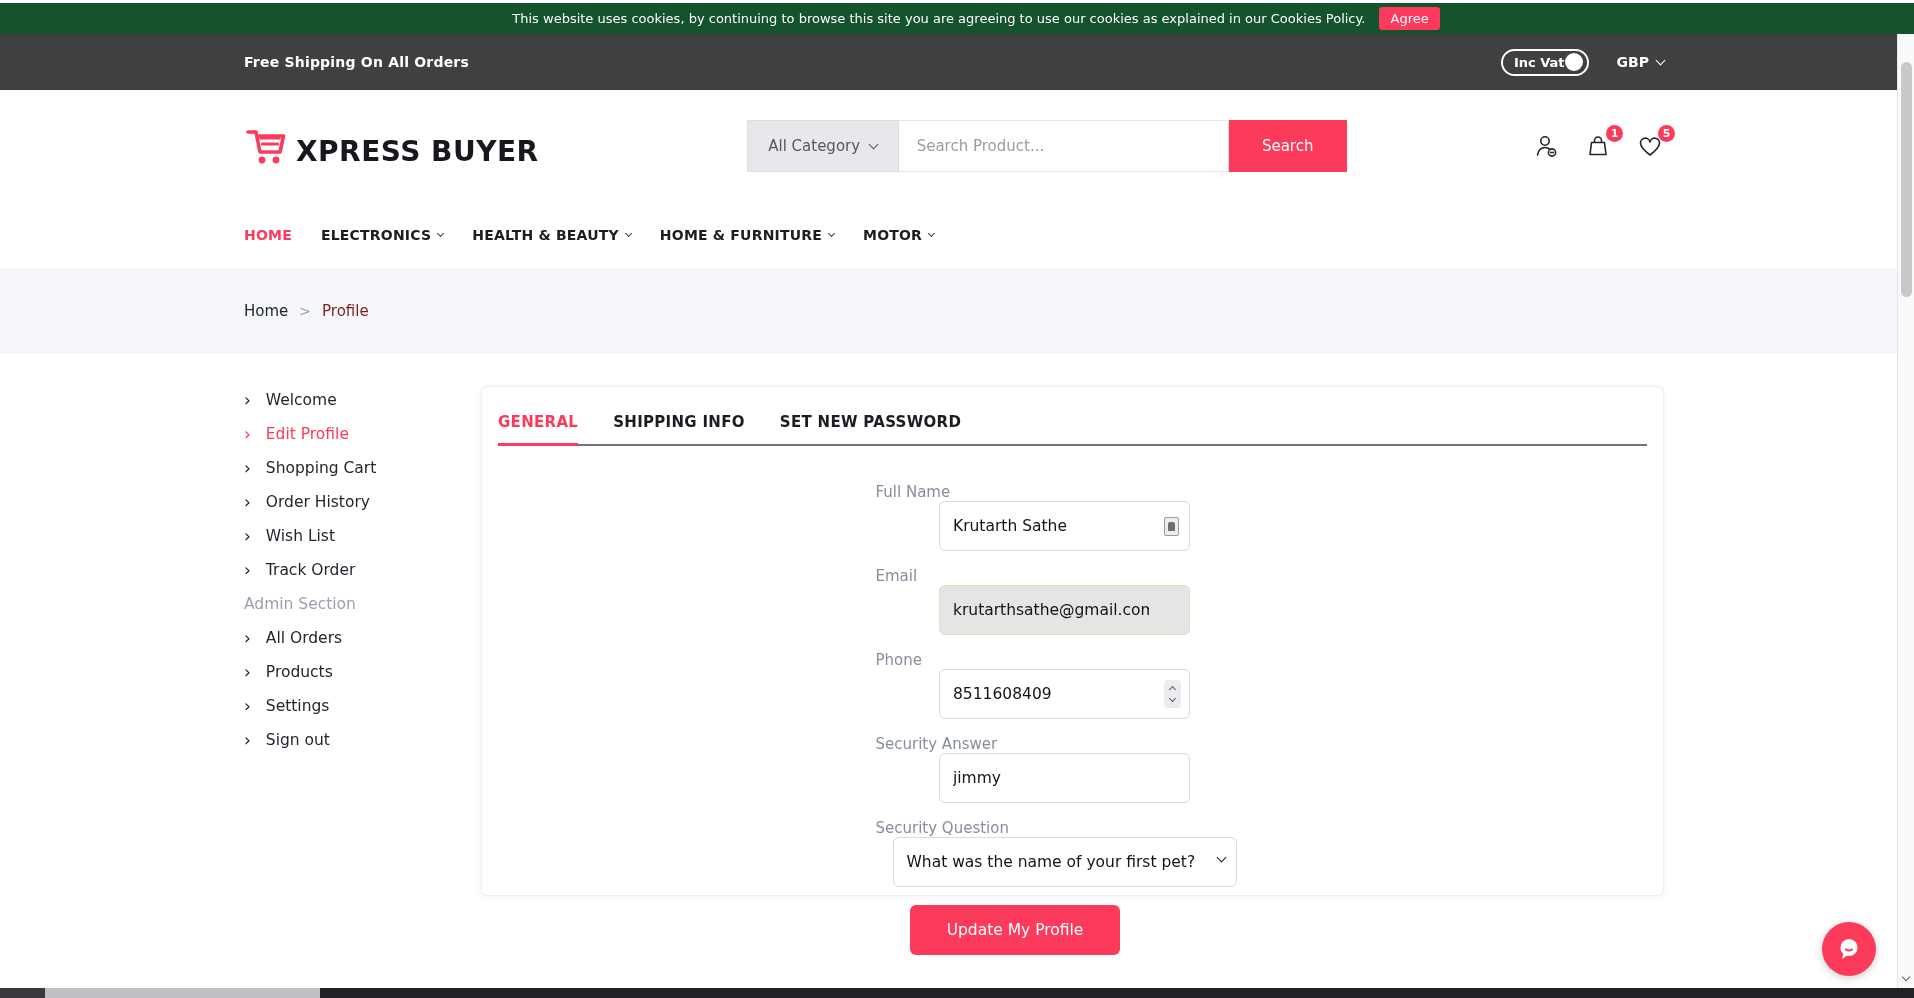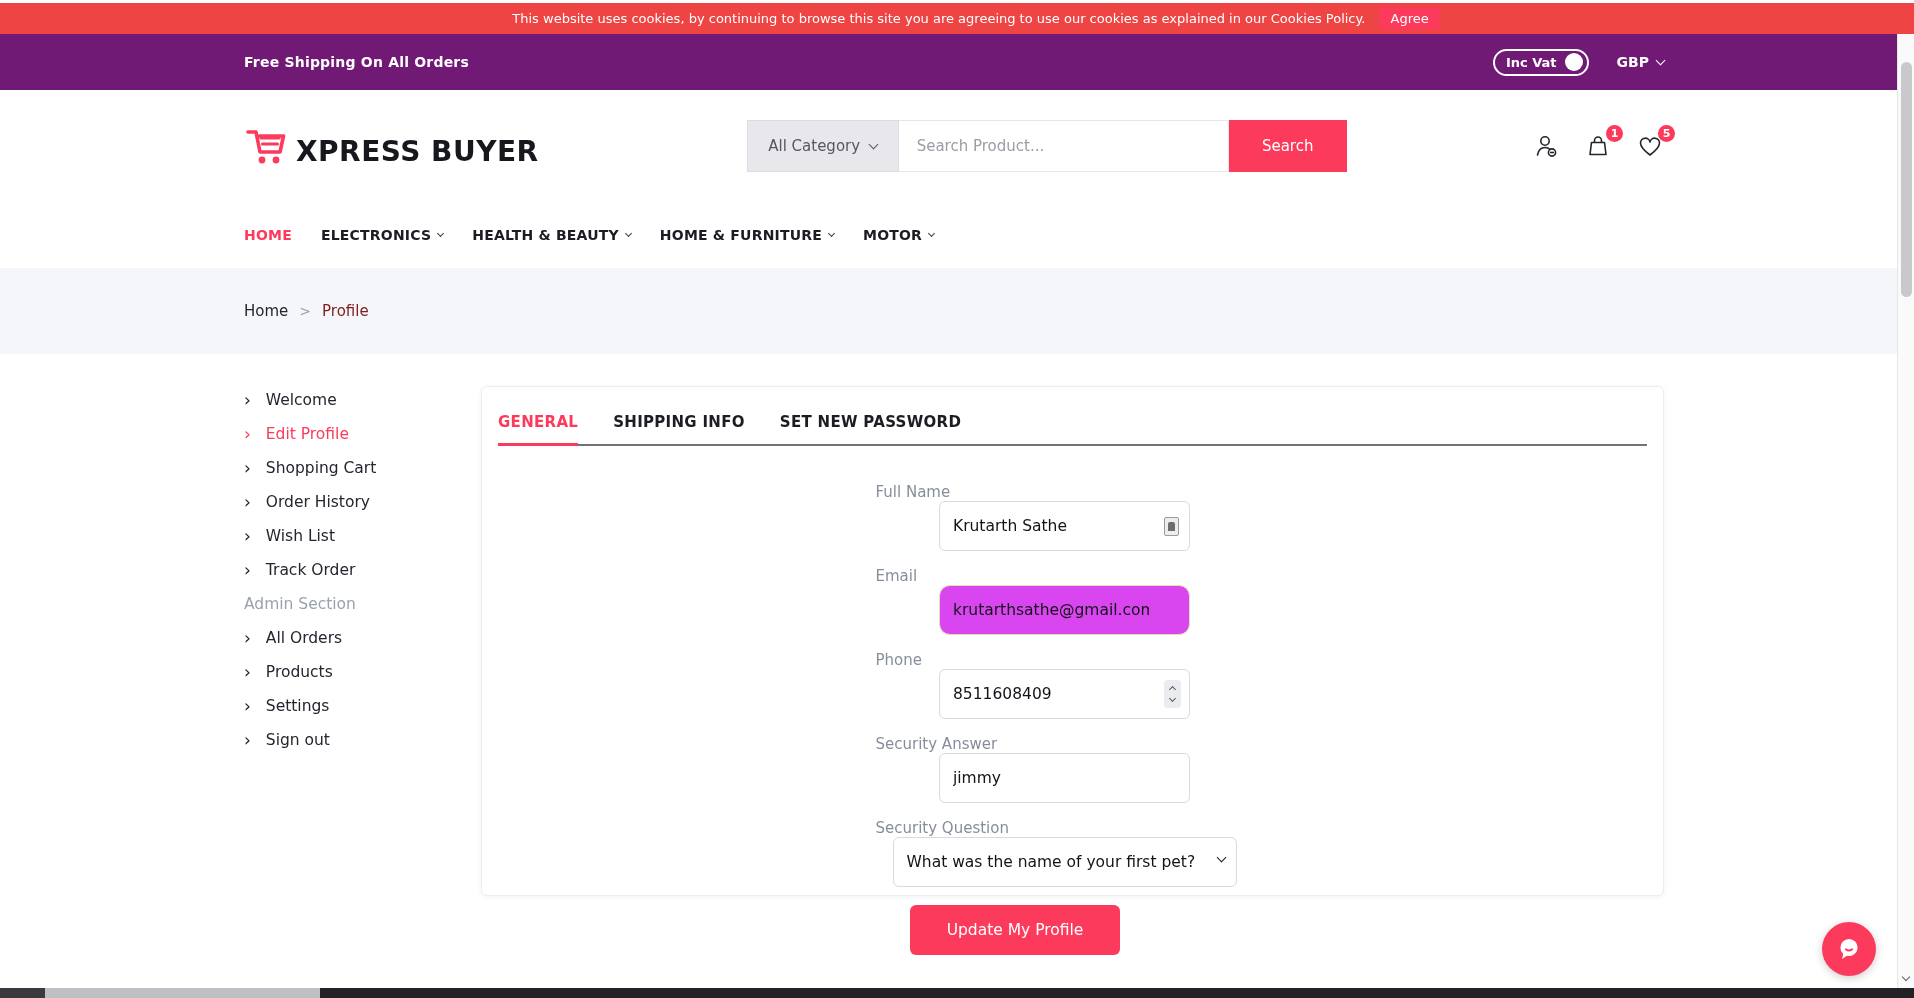--- a/index.html
+++ b/index.html
@@ -1,32 +1,32 @@
 <!DOCTYPE html>
 <html><head>
 <meta charset="utf-8">
 <style>
   * { margin:0; padding:0; box-sizing:border-box; }
   html,body { width:1914px; height:998px; overflow:hidden; background:#fff;
     font-family:"DejaVu Sans","Liberation Sans",sans-serif; }
 
   
-  .cookie-bar { height:34px; background:#ef4444; border-top:3px solid #fff;
+  .cookie-bar { height:34px; background:#14532d; border-top:3px solid #fff;
     display:flex; align-items:center; justify-content:center; gap:14px;padding-left:38px; }
   .cookie-text { color:#fff; font-size:13px; }
   .agree-btn { background:#fc3a5c; color:#fff; border:none; font-size:13px;
     padding:4px 11px; border-radius:3px; cursor:pointer; font-family:inherit; }
 
   
-  .top-bar { height:56px; background:#701a75; display:flex; align-items:center;
+  .top-bar { height:56px; background:#404040; display:flex; align-items:center;
     padding:0 250px 0 244px; }
   .ship-msg { color:#fff; font-size:14px; font-weight:600; letter-spacing:.2px; }
   .top-right { margin-left:auto; display:flex; align-items:center; gap:28px; }
   .vat-toggle { display:flex; align-items:center; border:2px solid #fff; border-radius:14px;
-    height:27px; padding:0 4px 0 11px; gap:8px; cursor:pointer; }
+    height:27px; padding:0 4px 0 11px; gap:0; cursor:pointer; }
   .vat-toggle .vat-label { color:#fff; font-size:13px; font-weight:700; }
   .vat-knob { width:18px; height:18px; background:#fff; border-radius:50%; }
   .currency { display:flex; align-items:center; gap:8px; color:#fff; font-size:14px;
     font-weight:600; cursor:pointer; }
   .chev { display:inline-block; width:7px; height:7px; border-right:1.6px solid currentColor;
     border-bottom:1.6px solid currentColor; transform:rotate(45deg); margin-top:-4px; }
 
   
   .main-header { height:112px; background:#fff; display:flex; align-items:center;
     padding:0 250px 0 244px; }
@@ -83,21 +83,21 @@
   .tab.active::after { content:""; position:absolute; left:0; right:0; bottom:-2px;
     height:3px; background:#fc3a5c; }
 
   .form { margin-top:37px; }
   .form-row { display:flex; align-items:center; margin-bottom:16px;flex-direction:column; }
   .form-label { width:396px; padding-left:1px; font-size:15px; color:#868e9b; }
   .input-wrap { flex:1; margin-right:16px; position:relative; height:50px;text-decoration:underline; }
   .text-input, .sel-input { width:100%; height:50px; border:1px solid #d5dae3;
     border-radius:6px; padding:0 40px 0 13px; font-size:15.5px; color:#121419;
     outline:none; background:#fff; font-family:inherit; }
-  .text-input.yellow { background:#d946ef; border-color:#e3dfb4;border-radius:11px; }
+  .text-input.yellow { background:#e5e5e5; border-color:#e3dfb4; }
   .sel-input { appearance:none; -webkit-appearance:none; cursor:pointer; }
   .sel-chev { position:absolute; right:12px; top:21px; color:#1b1d23; pointer-events:none; }
   .autofill-ic { position:absolute; right:11px; top:16px; width:15px; height:19px;
     background:#ededed; border:1px solid #9a9a9a; border-radius:2px; cursor:pointer;
     display:flex; align-items:center; justify-content:center; }
   .autofill-ic::before { content:""; width:7px; height:9px; background:#6e6e6e;
     border-radius:2px 2px 0 0; }
   .spinner { position:absolute; right:9px; top:11px; width:17px; height:28px;
     background:#ebecf0; border-radius:4px; display:flex; flex-direction:column;
     align-items:center; justify-content:center; gap:4px; cursor:pointer; color:#55585f; }

